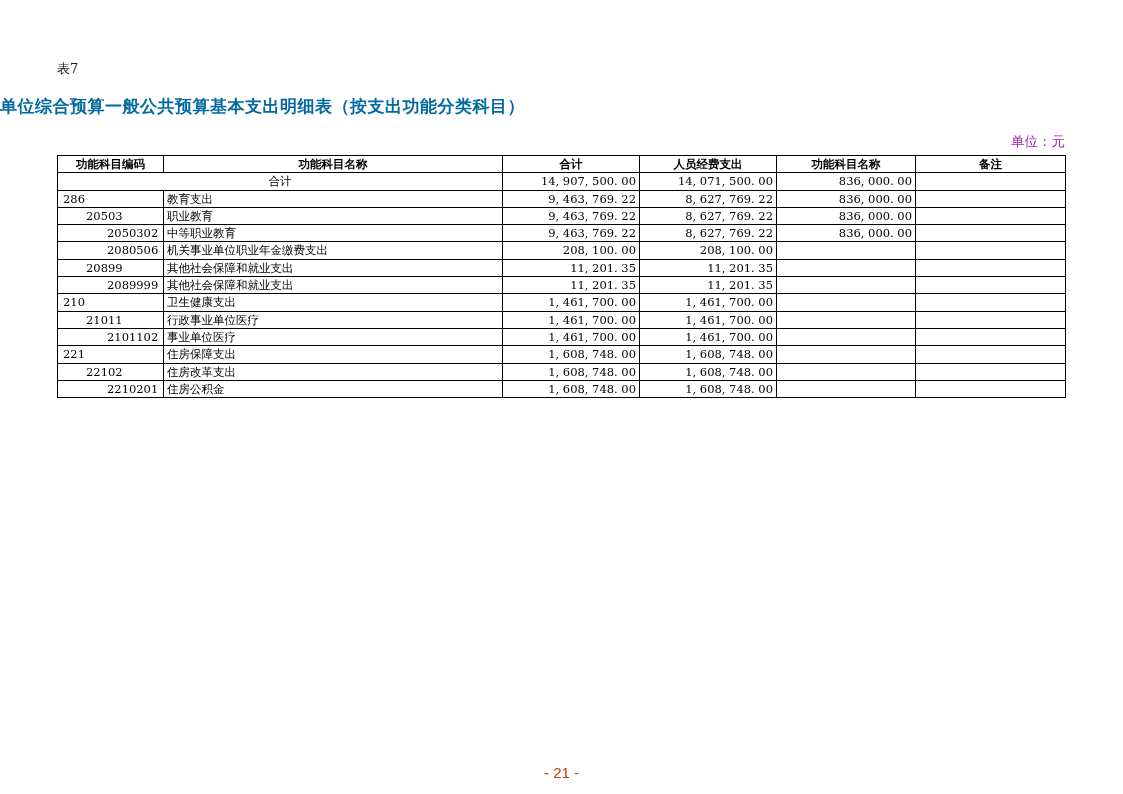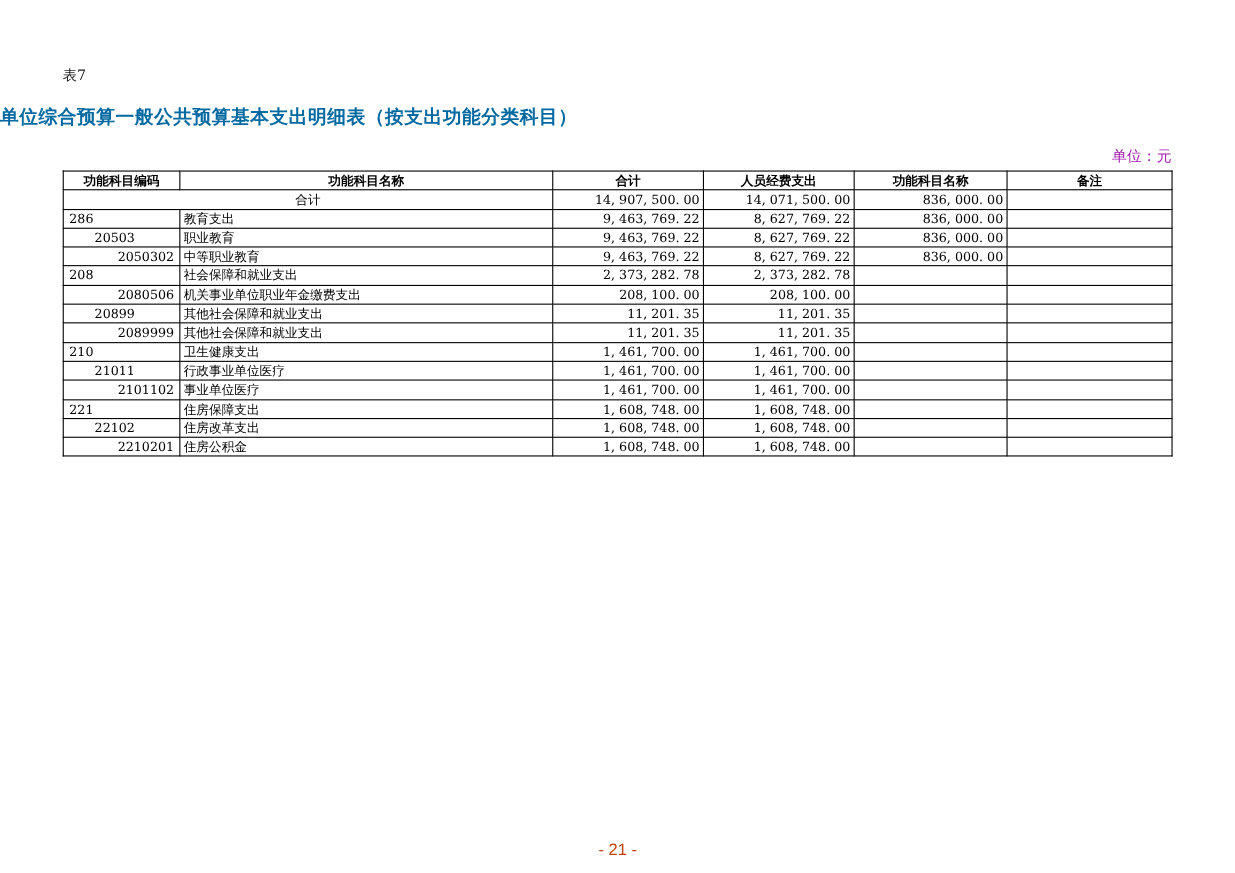--- a/index.html
+++ b/index.html
@@ -145,28 +145,20 @@
         </tr>
         <tr>
           <td class="cell-code lv3">2050302</td>
           <td class="cell-name">中等职业教育</td>
           <td class="cell-num">9, 463, 769. 22</td>
           <td class="cell-num">8, 627, 769. 22</td>
           <td class="cell-num">836, 000. 00</td>
           <td class="cell-remark"></td>
         </tr>
         <tr>
-          <td class="cell-code lv1">208</td>
-          <td class="cell-name">社会保障和就业支出</td>
-          <td class="cell-num">2, 373, 282. 78</td>
-          <td class="cell-num">2, 373, 282. 78</td>
-          <td class="cell-num"></td>
-          <td class="cell-remark"></td>
-        </tr>
-        <tr>
           <td class="cell-code lv3">2080506</td>
           <td class="cell-name">机关事业单位职业年金缴费支出</td>
           <td class="cell-num">208, 100. 00</td>
           <td class="cell-num">208, 100. 00</td>
           <td class="cell-num"></td>
           <td class="cell-remark"></td>
         </tr>
         <tr>
           <td class="cell-code lv2">20899</td>
           <td class="cell-name">其他社会保障和就业支出</td>

